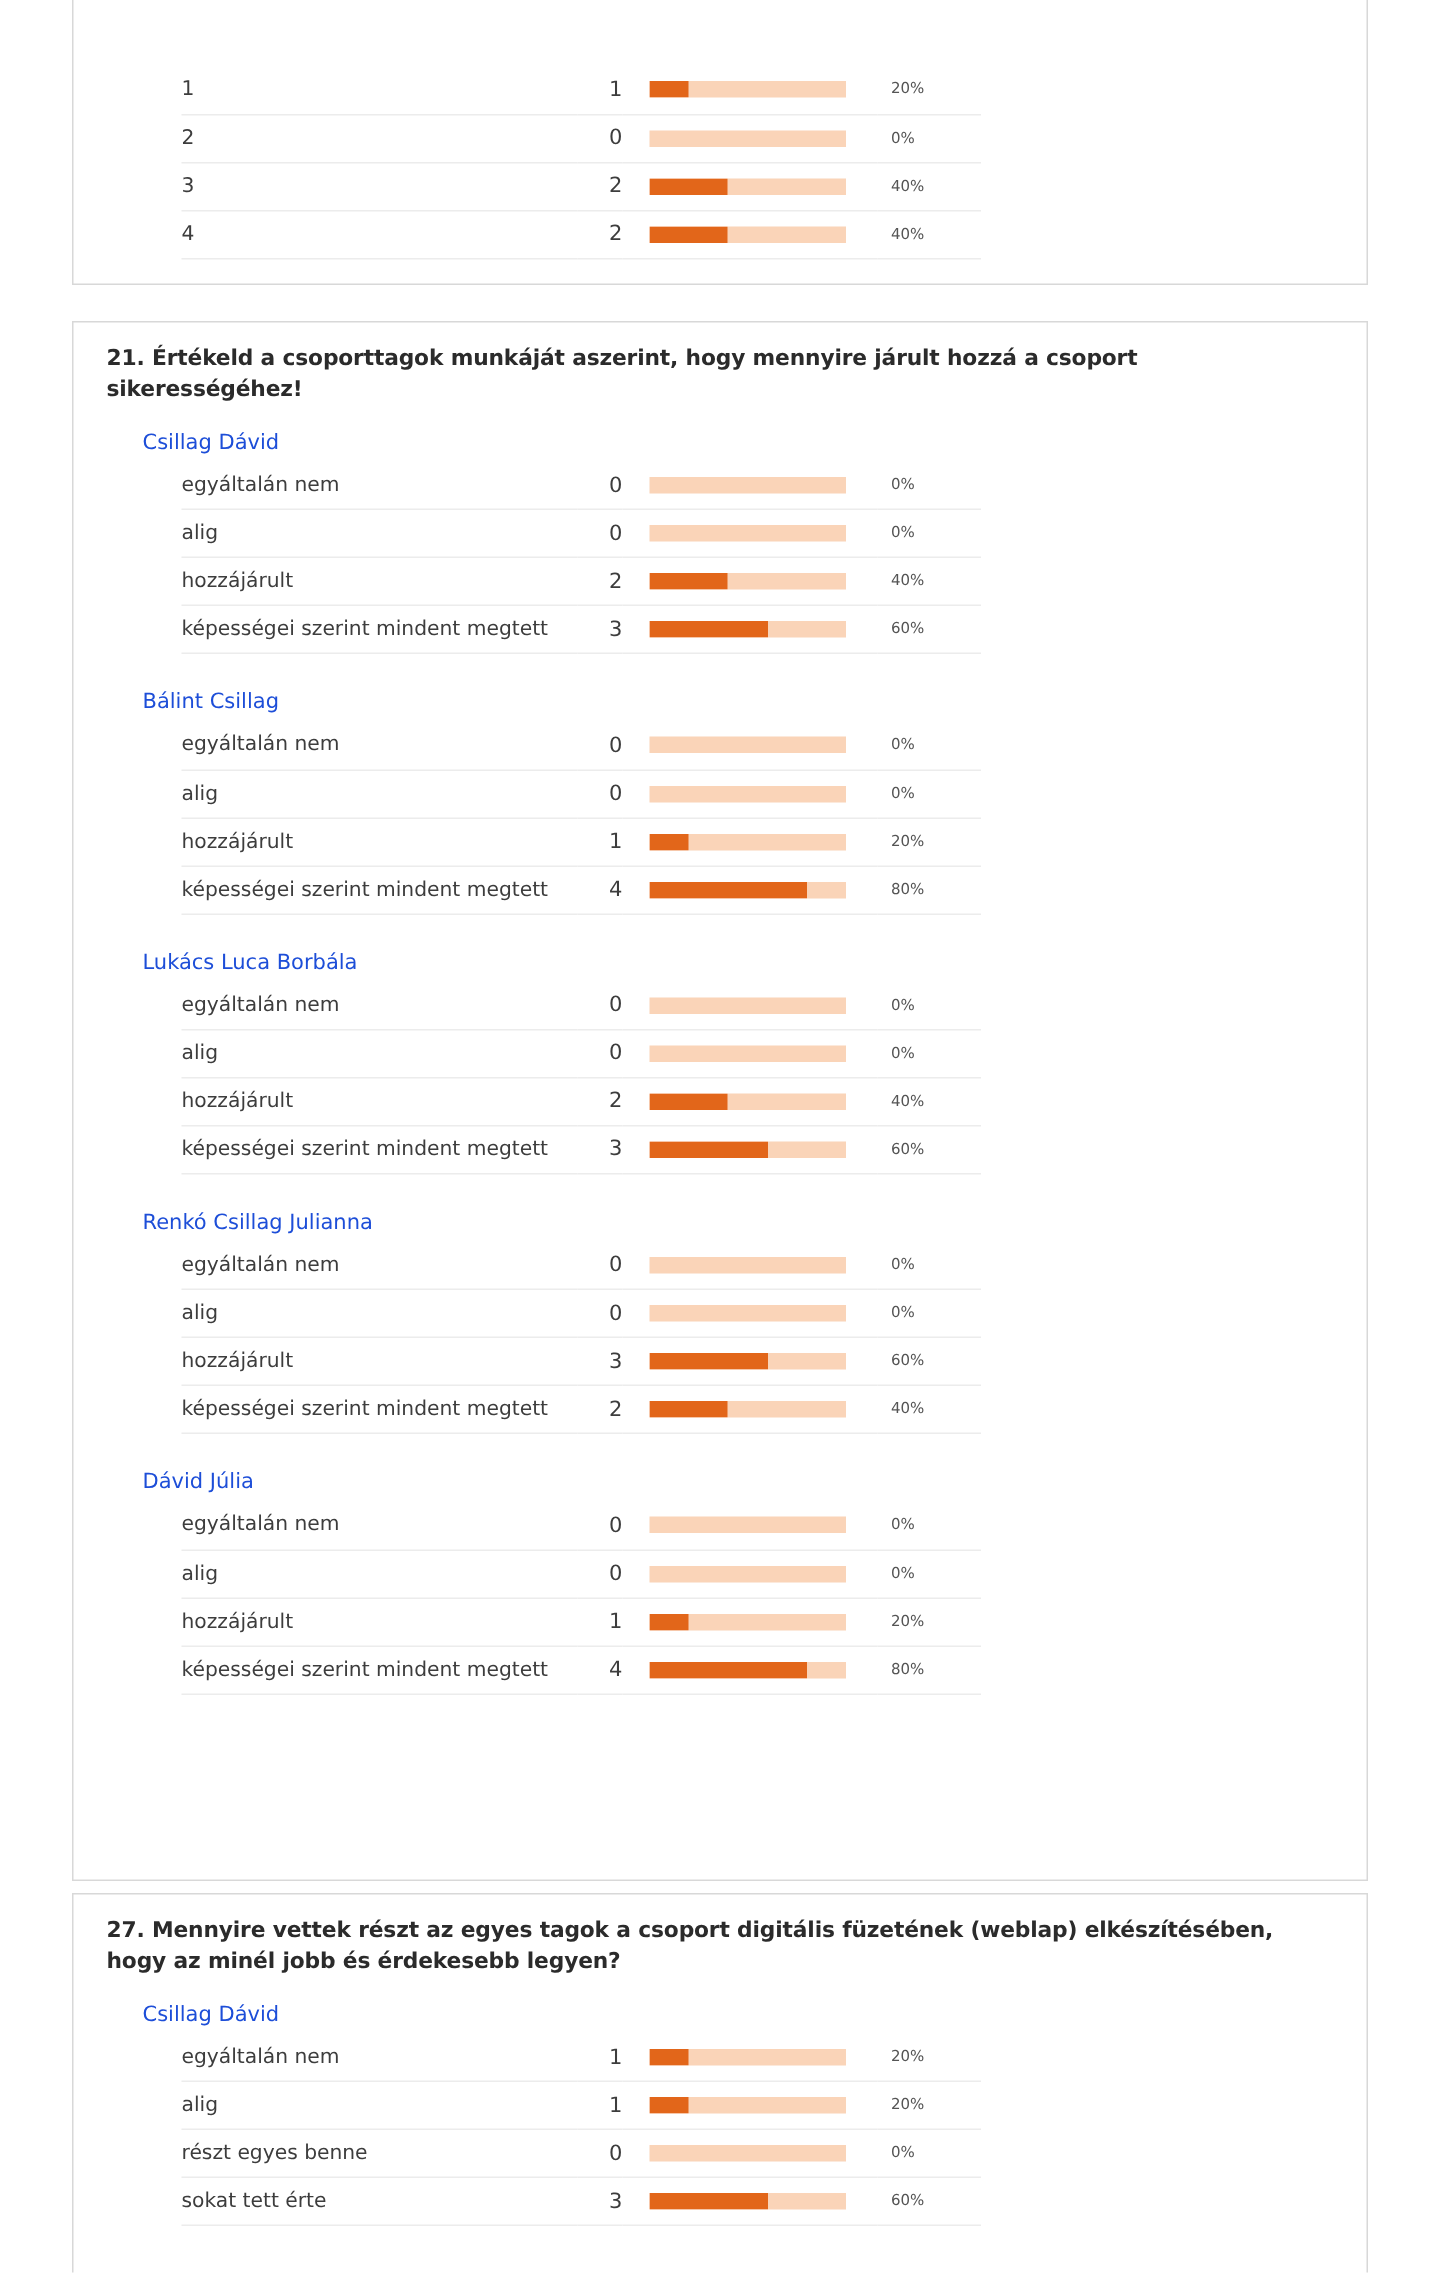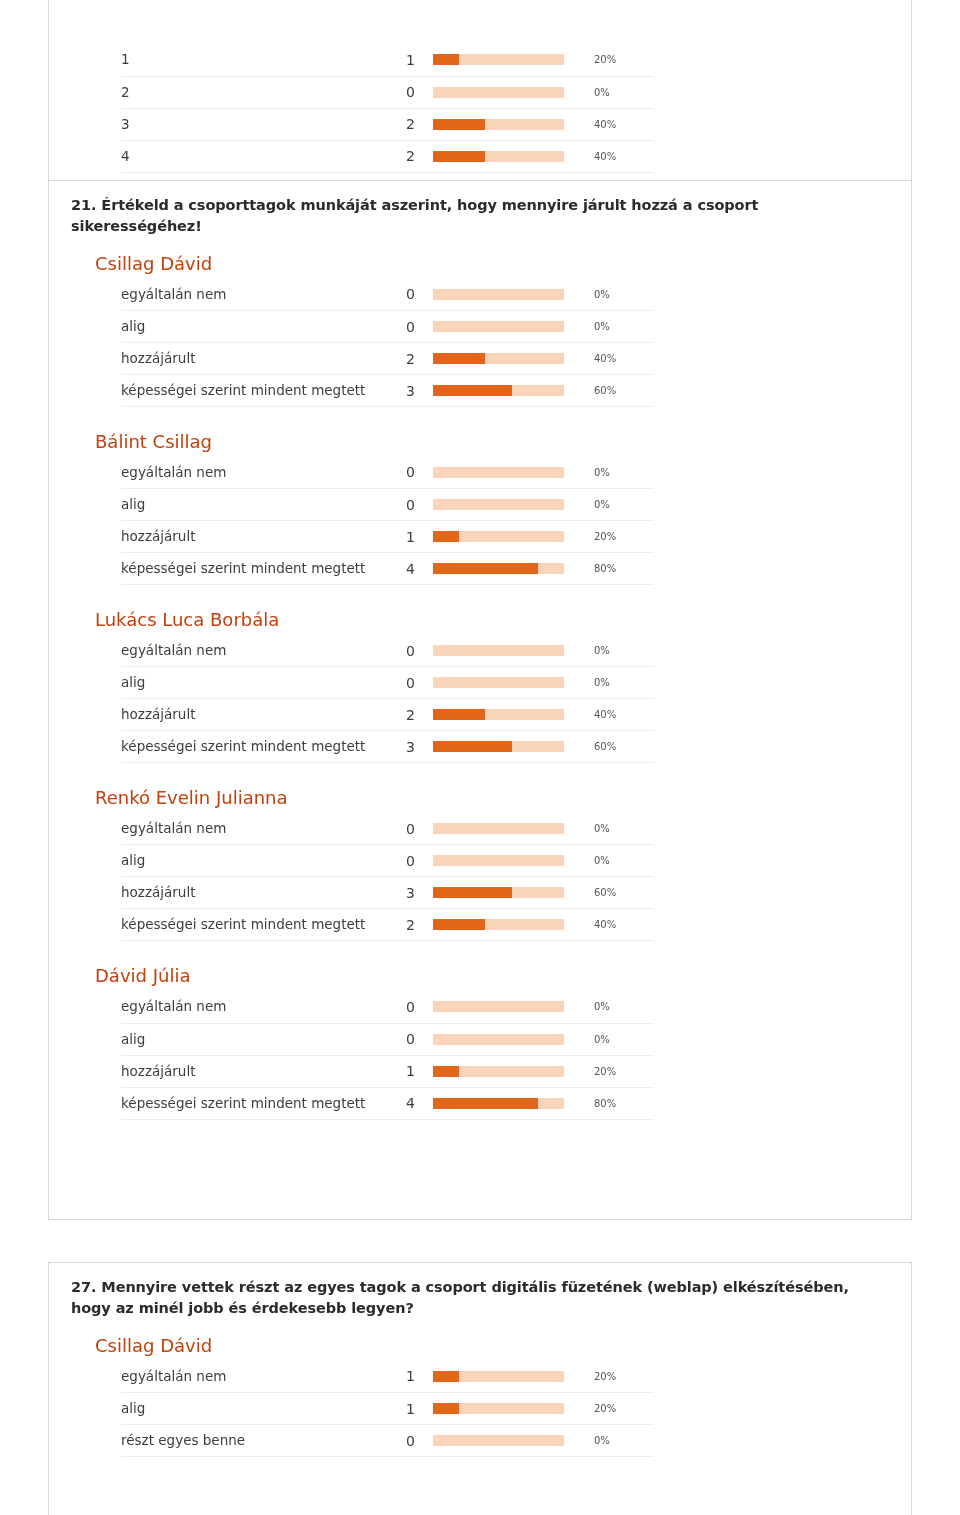--- a/index.html
+++ b/index.html
@@ -29,21 +29,21 @@
     box-sizing: border-box;
     border: 1px solid #d8d8d8;
     background: #ffffff;
   }
   .panel-top {
     top: -246px;
     height: 436px;
     border-top: none;
   }
   .panel-mid {
-    top: 180px;
+    top: 214px;
     height: 1040px;
   }
   .panel-bot {
     top: 1262px;
     height: 340px;
     border-bottom: none;
   }
 
   .panel-inner {
     padding: 0;
@@ -54,22 +54,22 @@
     font-size: 14.5px;
     font-weight: bold;
     color: #2b2b2b;
     line-height: 1.45;
     padding: 14px 22px 6px 22px;
     letter-spacing: -0.1px;
   }
 
   
   .person-name {
-    font-size: 18px;
-    color: #c2410c;
+    font-size: 14px;
+    color: #1d4ed8;
     padding: 10px 0 4px 46px;
     line-height: 1.2;
   }
 
   
   .answers {
     width: 530px;
     margin-left: 72px;
     border-collapse: collapse;
     table-layout: fixed;
@@ -316,21 +316,21 @@
                 <td class="bar">
                   <div class="track" style="background: rgb(250, 212, 184);">
                     <div class="fill" style="width: 60%; background: rgb(226, 102, 26);"></div>
                   </div>
                 </td>
                 <td class="pct">60%</td>
               </tr>
             </tbody>
           </table>
           <div class="spacer-md"></div>
-          <div class="person-name">Renkó Evelin Julianna</div>
+          <div class="person-name">Renkó Csillag Julianna</div>
           <table class="answers">
             <tbody>
               <tr>
                 <td class="lbl">egyáltalán nem</td>
                 <td class="cnt">0</td>
                 <td class="bar">
                   <div class="track" style="background: rgb(250, 212, 184);">
                     <div class="fill" style="width: 0%; background: rgb(226, 102, 26);"></div>
                   </div>
                 </td>
@@ -449,20 +449,30 @@
               <tr>
                 <td class="lbl">részt egyes benne</td>
                 <td class="cnt">0</td>
                 <td class="bar">
                   <div class="track" style="background: rgb(250, 212, 184);">
                     <div class="fill" style="width: 0%; background: rgb(226, 102, 26);"></div>
                   </div>
                 </td>
                 <td class="pct">0%</td>
               </tr>
+              <tr>
+                <td class="lbl">sokat tett érte</td>
+                <td class="cnt">3</td>
+                <td class="bar">
+                  <div class="track" style="background: rgb(250, 212, 184);">
+                    <div class="fill" style="width: 60%; background: rgb(226, 102, 26);"></div>
+                  </div>
+                </td>
+                <td class="pct">60%</td>
+              </tr>
             </tbody>
           </table>
           <div class="spacer-md"></div>
         </div>
     </div>
   </div>
 
 </div>
 
 </body></html>

